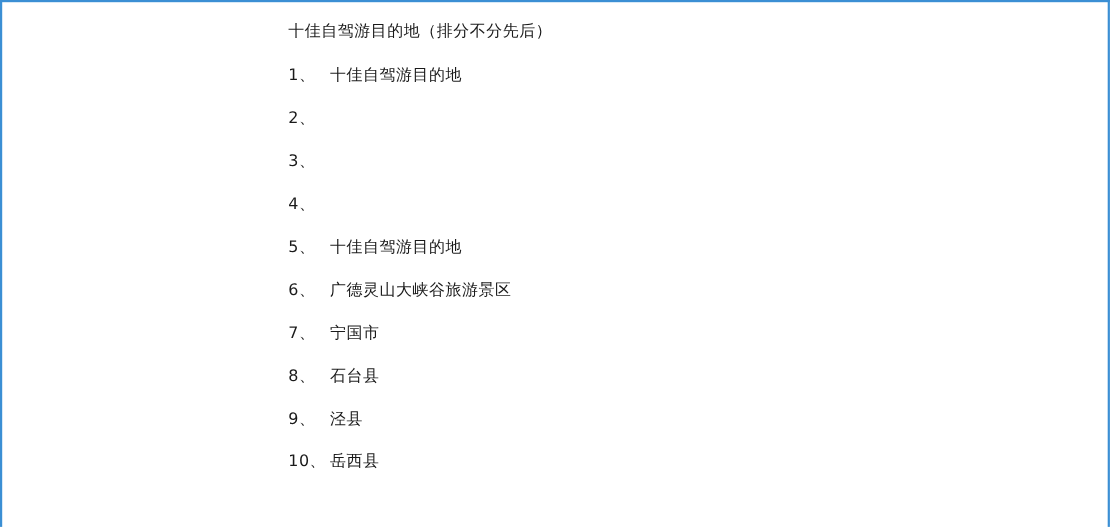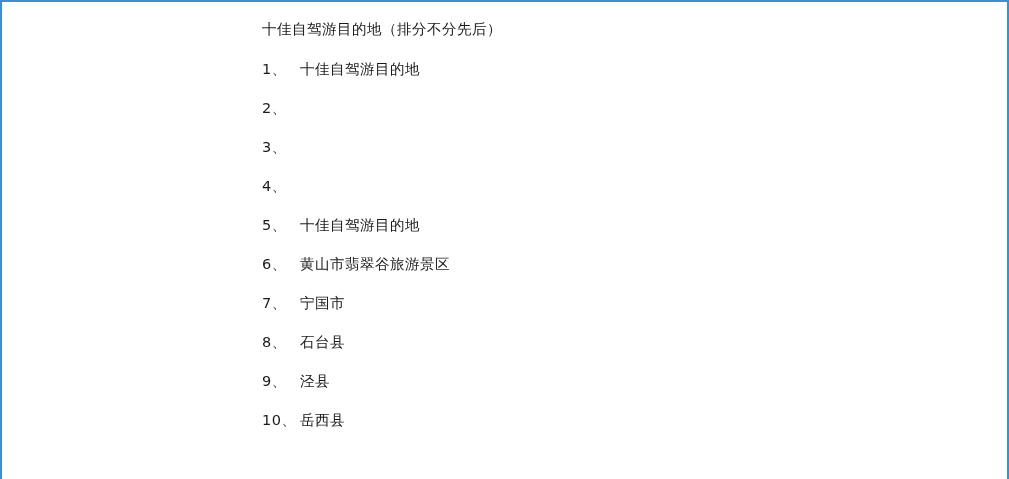--- a/index.html
+++ b/index.html
@@ -122,21 +122,21 @@
         <span class="num">4、</span>
       </li>
 
       <li class="list-item">
         <span class="num">5、</span>
         <span class="txt">十佳自驾游目的地</span>
       </li>
 
       <li class="list-item">
         <span class="num">6、</span>
-        <span class="txt">黄山市翡翠谷旅游景区</span>
+        <span class="txt">广德灵山大峡谷旅游景区</span>
       </li>
 
       <li class="list-item">
         <span class="num">7、</span>
         <span class="txt">宁国市</span>
       </li>
 
       <li class="list-item">
         <span class="num">8、</span>
         <span class="txt">石台县</span>

